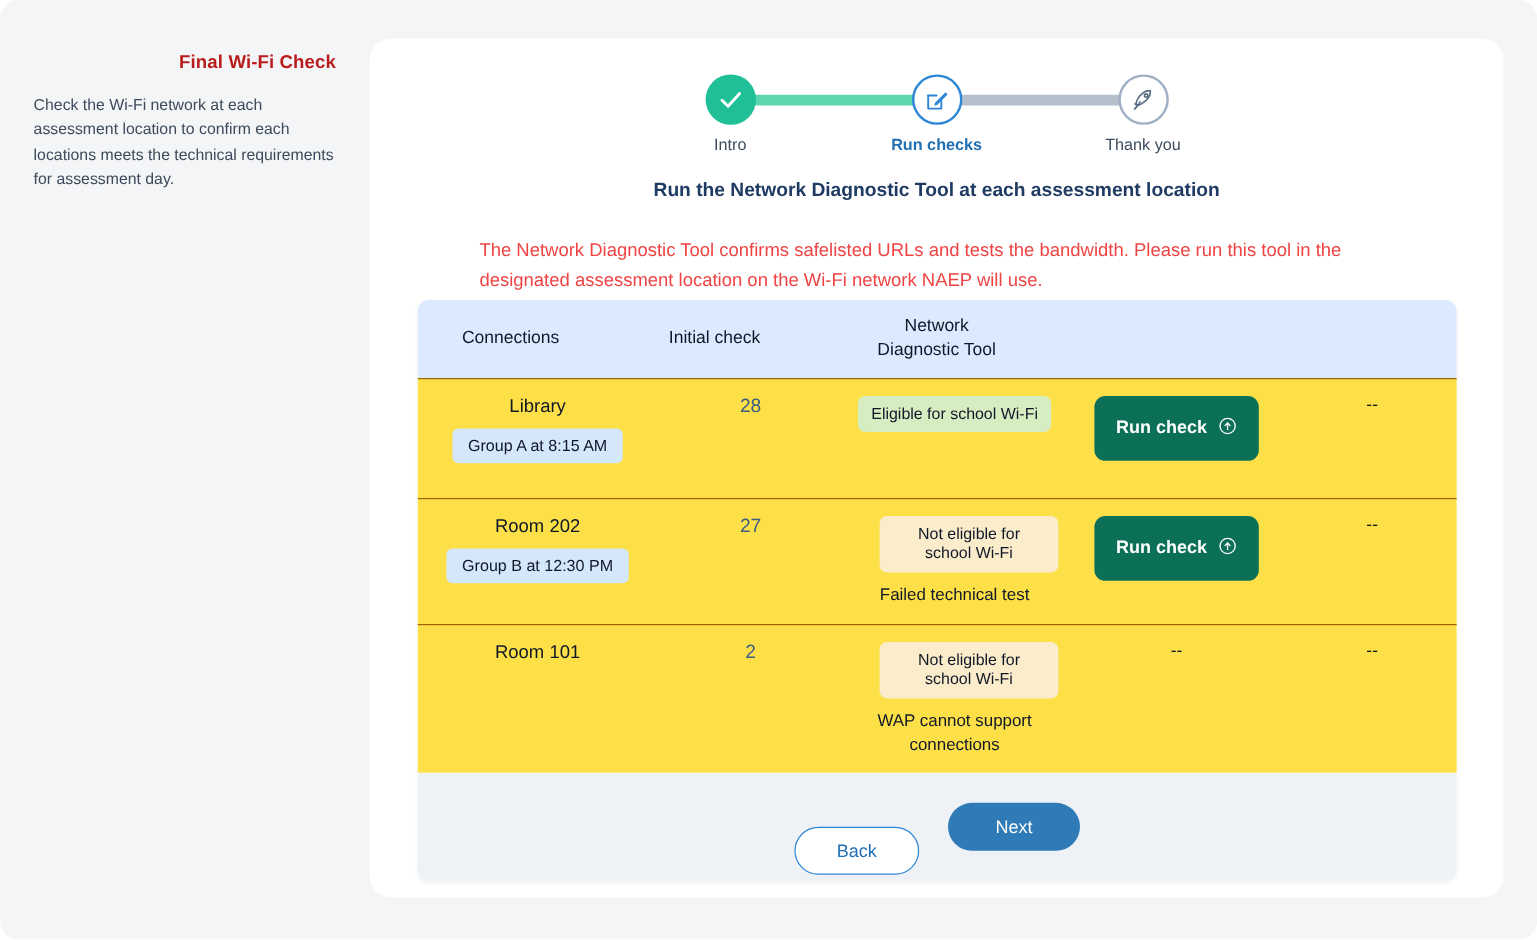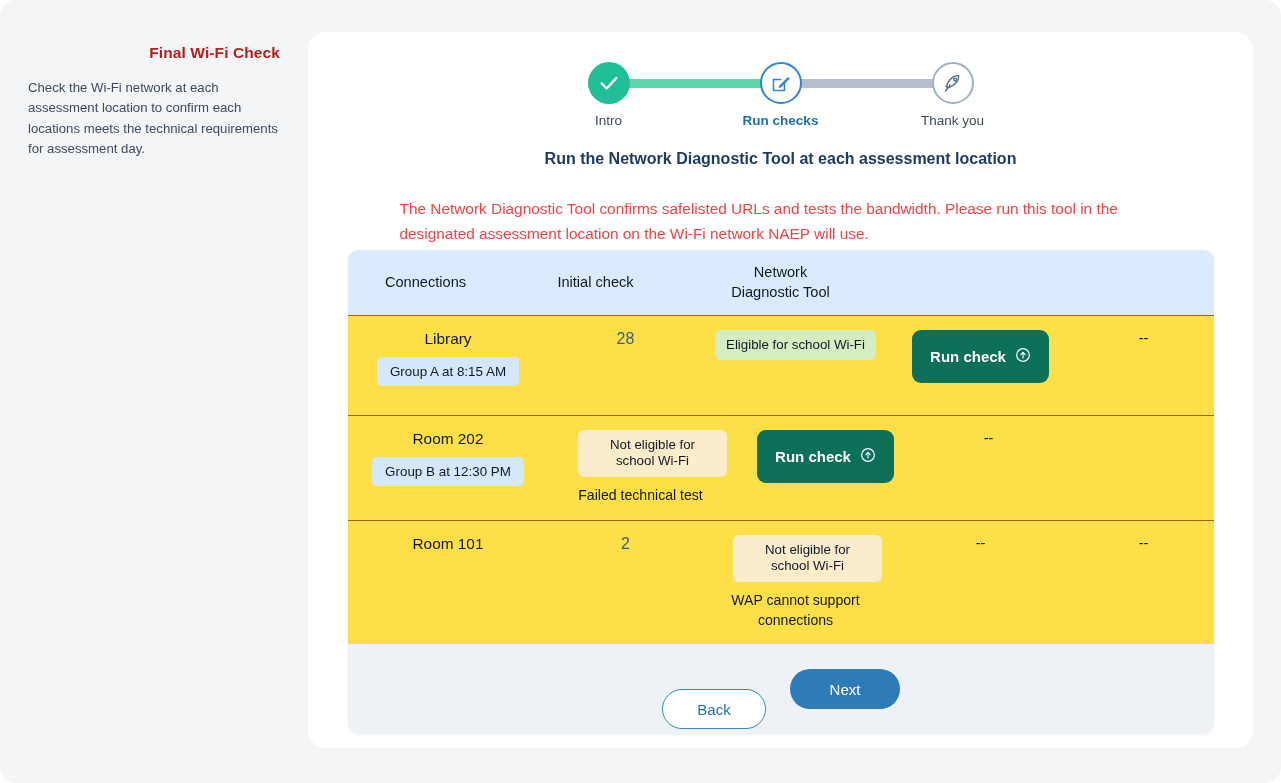--- a/index.html
+++ b/index.html
@@ -325,20 +325,21 @@
           </button>
         </div>
         <div class="td c-final dash">--</div>
       </div>
 
       <div class="row">
         <div class="td c-loc">
           <div class="loc-name">Room 202</div>
           <span class="loc-pill">Group B at 12:30 PM</span>
         </div>
+        <div class="td c-conn conn-num">27</div>
         <div class="td c-init">
           <span class="chip chip-bad">Not eligible for school Wi-Fi</span>
           <span class="chip-note">Failed technical test</span>
         </div>
         <div class="td c-ndt">
           <button class="run-btn">
             <span>Run check</span>
             <span>
               <svg width="16" height="16" viewBox="0 0 24 24" fill="none" stroke="#ffffff" stroke-width="1.7" stroke-linecap="round" stroke-linejoin="round">
                   <circle cx="12" cy="12" r="9.5"></circle>

